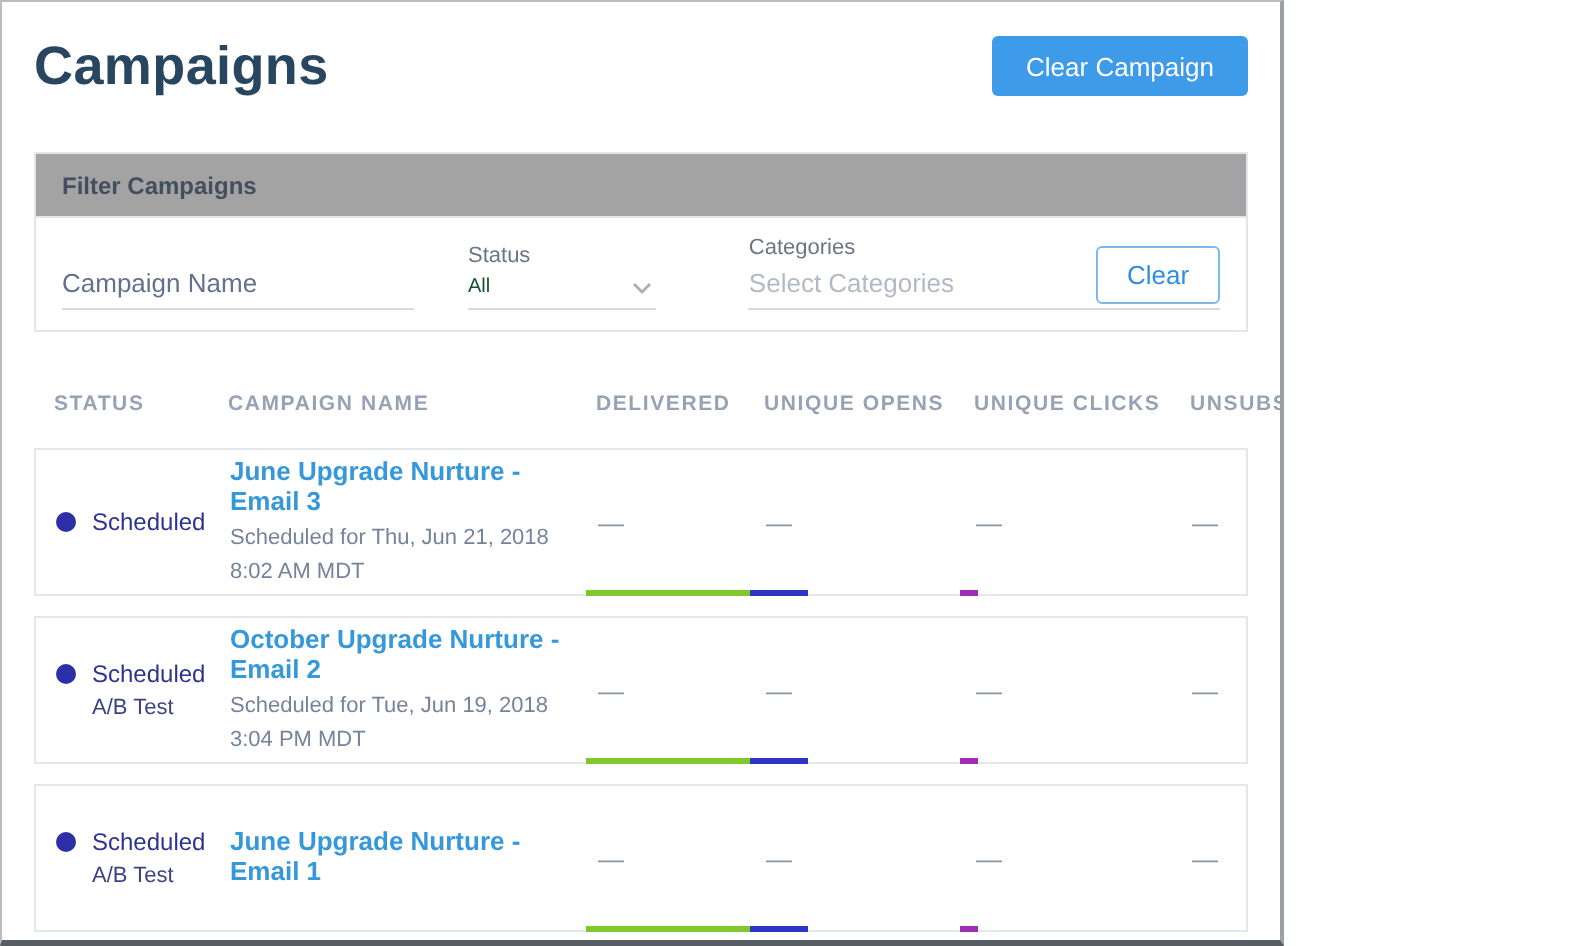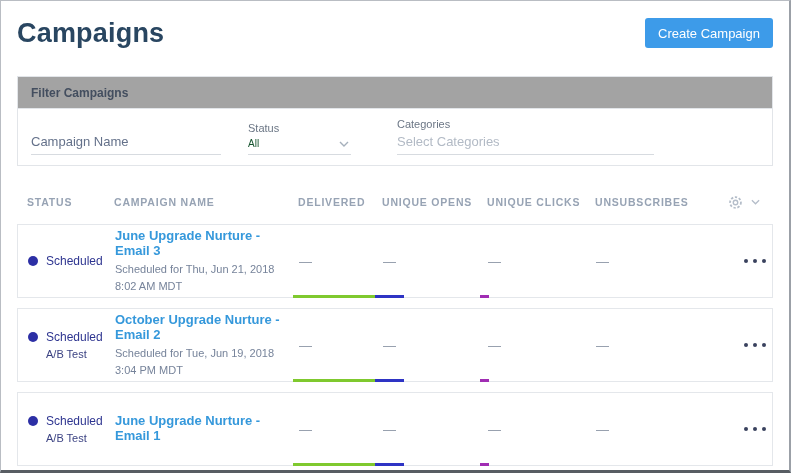--- a/index.html
+++ b/index.html
@@ -1,18 +1,18 @@
 <!DOCTYPE html>
 <html style="--brand-blue: #3d9be9; --link-blue: #3598db; --title-navy: #294661; --status-indigo: #2c2fa5; --bar-green: #7fc92e; --bar-blue: #2e34c4; --bar-purple: #a02db3;"><head>
 <meta charset="utf-8">
 <style>
   *{box-sizing:border-box;margin:0;padding:0}
   html,body{width:791px;height:473px}
   body{font-family:"Liberation Sans","DejaVu Sans",sans-serif;background:#fff;color:#333}
-  .frame{width:791px;height:473px;background:#fff;border:1px solid #b9bdc3;border-right:2px solid #9ba0a7;
+  .frame{width:642px;height:473px;background:#fff;border:1px solid #b9bdc3;border-right:2px solid #9ba0a7;
          border-bottom:3px solid #585d63;padding:0 16px;overflow:hidden;position:relative}
 
   
   .topbar{display:flex;justify-content:space-between;align-items:center;margin-top:14px;height:36px}
   .page-title{font-size:27px;font-weight:bold;color:var(--title-navy,#294661);letter-spacing:.2px}
   .btn-primary{background:var(--brand-blue,#3d9be9);color:#fff;border:none;border-radius:3px;
                font-size:13px;width:128px;height:30px;font-family:inherit;cursor:pointer}
 
   
   .filter-panel{margin-top:25px;border:1px solid #e2e5e9}
@@ -64,40 +64,41 @@
   .bar-blue{left:357px;width:29px;background:var(--bar-blue,#2e34c4)}
   .bar-purple{left:462px;width:9px;background:var(--bar-purple,#a02db3)}
 </style>
 </head>
 <body>
 
 <div class="frame">
 
   <div class="topbar">
     <h1 class="page-title">Campaigns</h1>
-    <button class="btn-primary">Create Campaign</button>
+    <button class="btn-primary">Clear Campaign</button>
   </div>
 
   <div class="filter-panel">
     <div class="filter-head">Filter Campaigns</div>
     <div class="filter-body">
       <input class="input-name" type="text" placeholder="Campaign Name" style="">
       <div class="fgroup status-group">
         <span class="flabel">Status</span>
         <span class="fvalue-row">
           <span class="fvalue">All</span>
           <svg width="10" height="6" viewBox="0 0 10 6">
             <path d="M1 1l4 4 4-4" fill="none" stroke="#a6b0bc" stroke-width="1.4"></path>
           </svg>
         </span>
       </div>
       <div class="fgroup cat-group">
         <span class="flabel">Categories</span>
         <input class="input-cat" type="text" placeholder="Select Categories" style="">
       </div>
+      <button class="btn-clear">Clear</button>
     </div>
   </div>
 
   <div class="grid-cols thead">
     <span class="th">STATUS</span>
     <span class="th">CAMPAIGN NAME</span>
     <span class="th">DELIVERED</span>
     <span class="th">UNIQUE OPENS</span>
     <span class="th">UNIQUE CLICKS</span>
     <span class="th">UNSUBSCRIBES</span>

